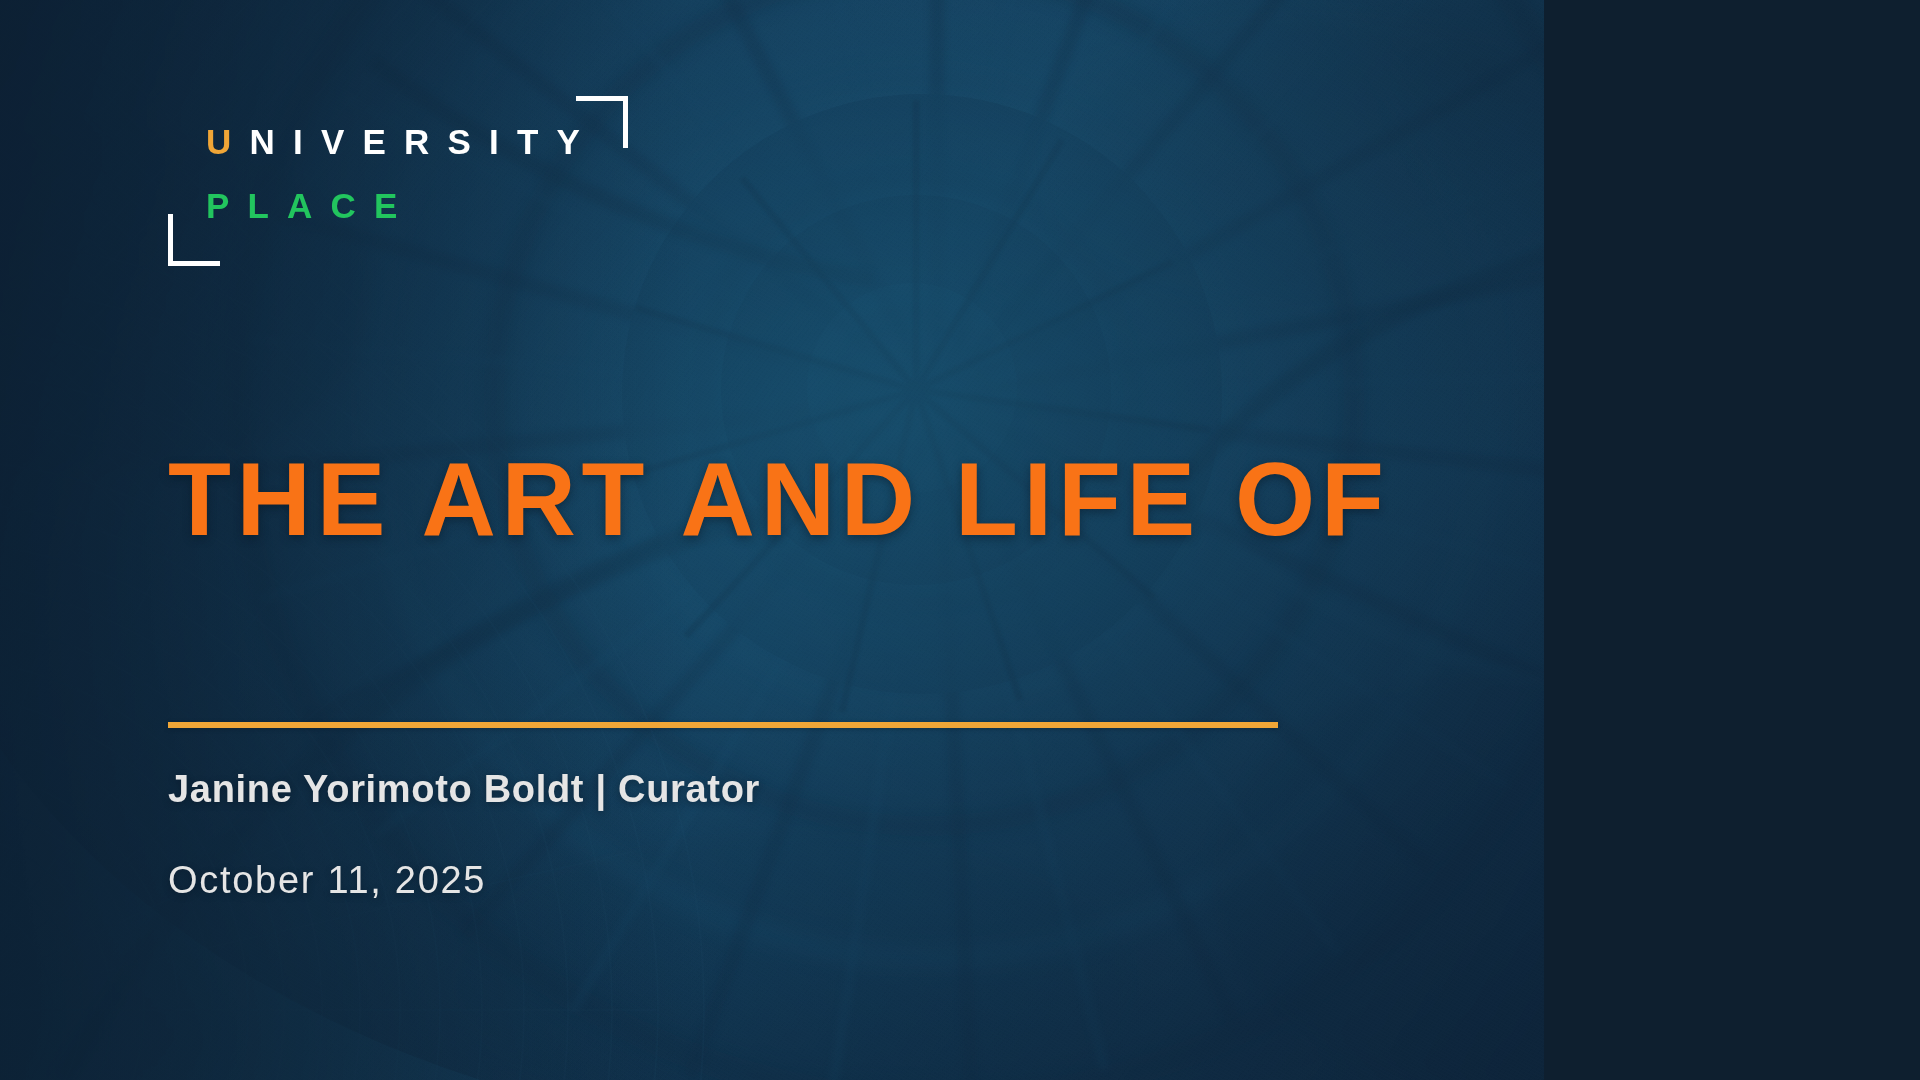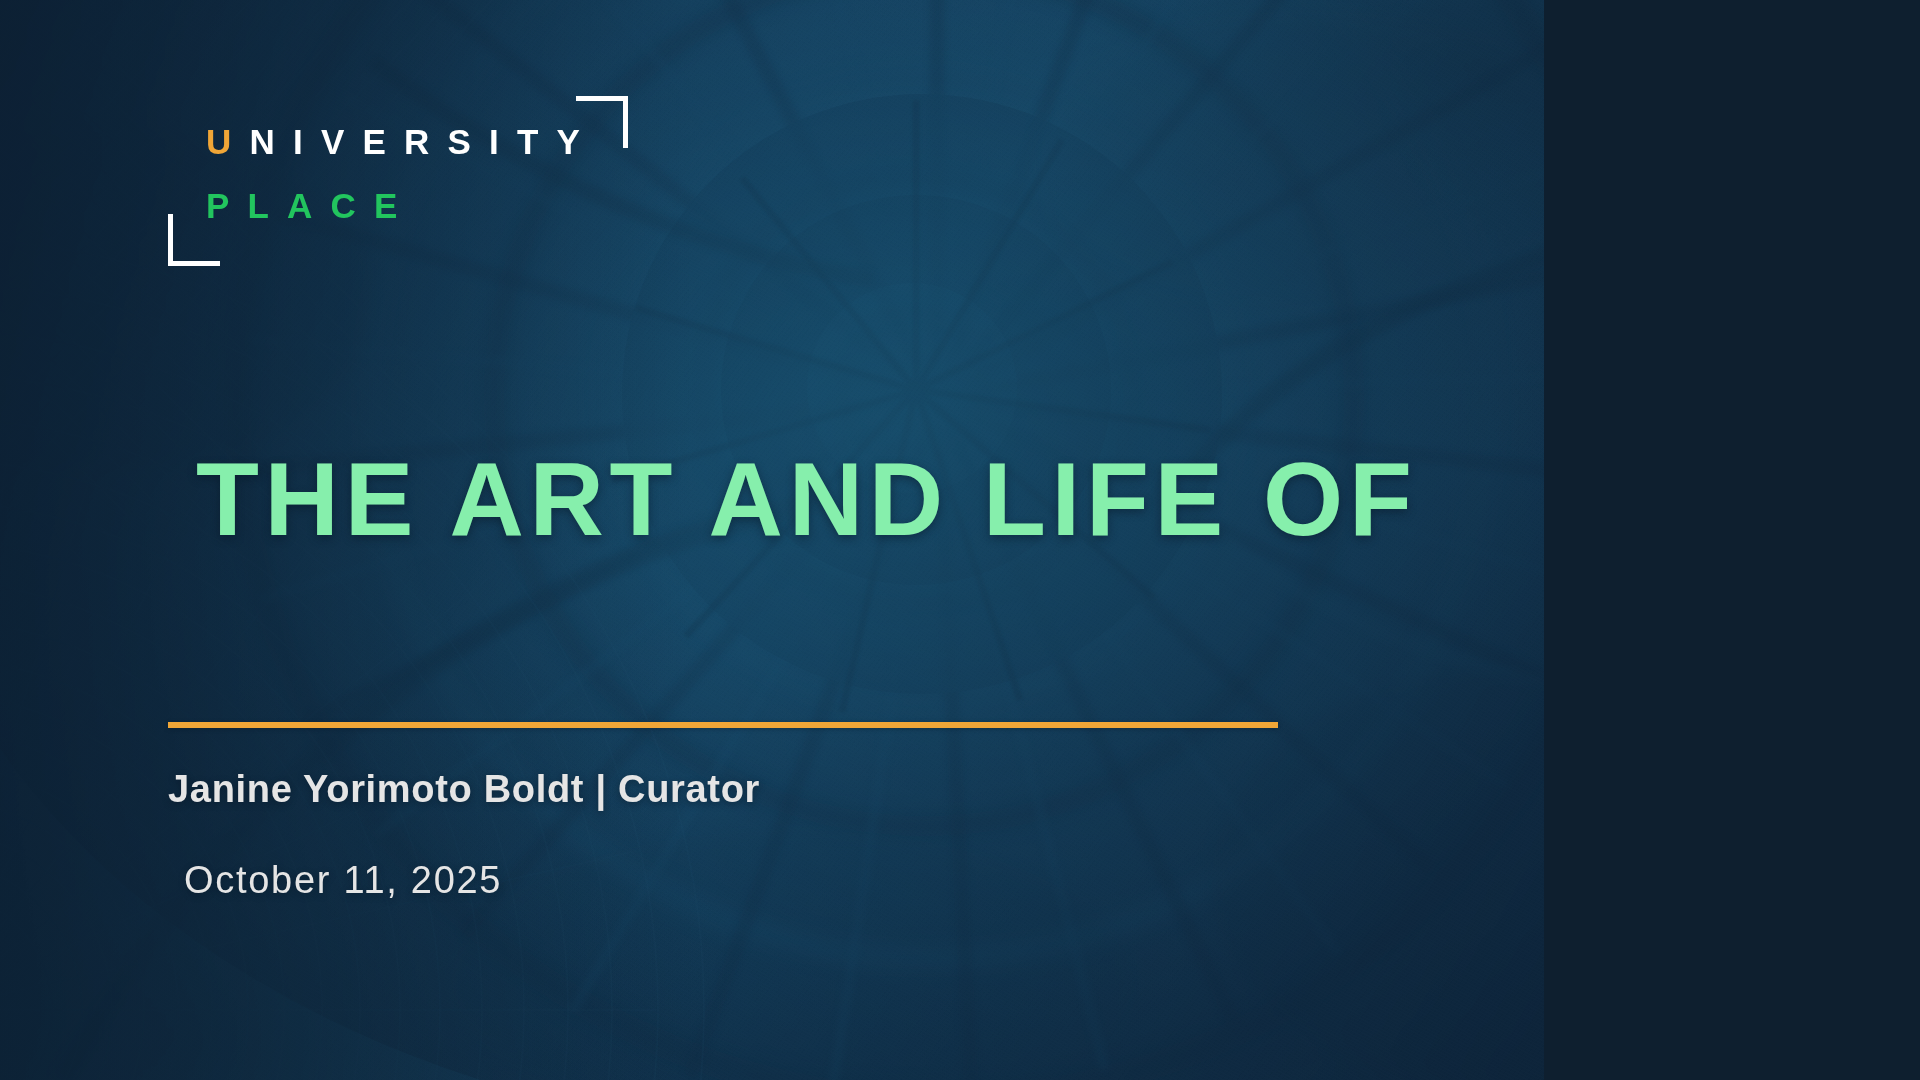--- a/index.html
+++ b/index.html
@@ -72,28 +72,27 @@
   .logo-line-1{top:28px;}
   .logo-line-2{top:92px;color:#22c55e;}
   .logo-accent{color:#f0a637;}
 
   
   .title{
     position:absolute;
     left:168px;
     top:372px;
     width:1420px;
-    color:#86efac;
+    color:#f97316;
     font-size:103px;
     font-weight:700;
     line-height:1.15;
     letter-spacing:.055em;
     text-transform:uppercase;
     text-shadow:0 3px 10px rgba(6,20,34,.45);
-    margin-left:28px;
   }
   .title .tl{display:block;white-space:nowrap;}
 
   
   .rule{
     position:absolute;
     left:168px;
     top:722px;
     width:1110px;
     height:6px;
@@ -117,21 +116,20 @@
     white-space:nowrap;
     text-shadow:0 2px 7px rgba(6,20,34,.45);
   }
   .date-line{
     margin-top:42px;
     font-size:38px;
     font-weight:500;
     letter-spacing:.045em;
     white-space:nowrap;
     text-shadow:0 2px 7px rgba(6,20,34,.45);
-    margin-left:16px;
   }
 </style>
 </head>
 <body>
 
 <div class="slide">
 
   <div class="bg">
     <svg viewBox="0 0 1920 1080" preserveAspectRatio="xMidYMid slice" aria-hidden="true">
       <defs>

